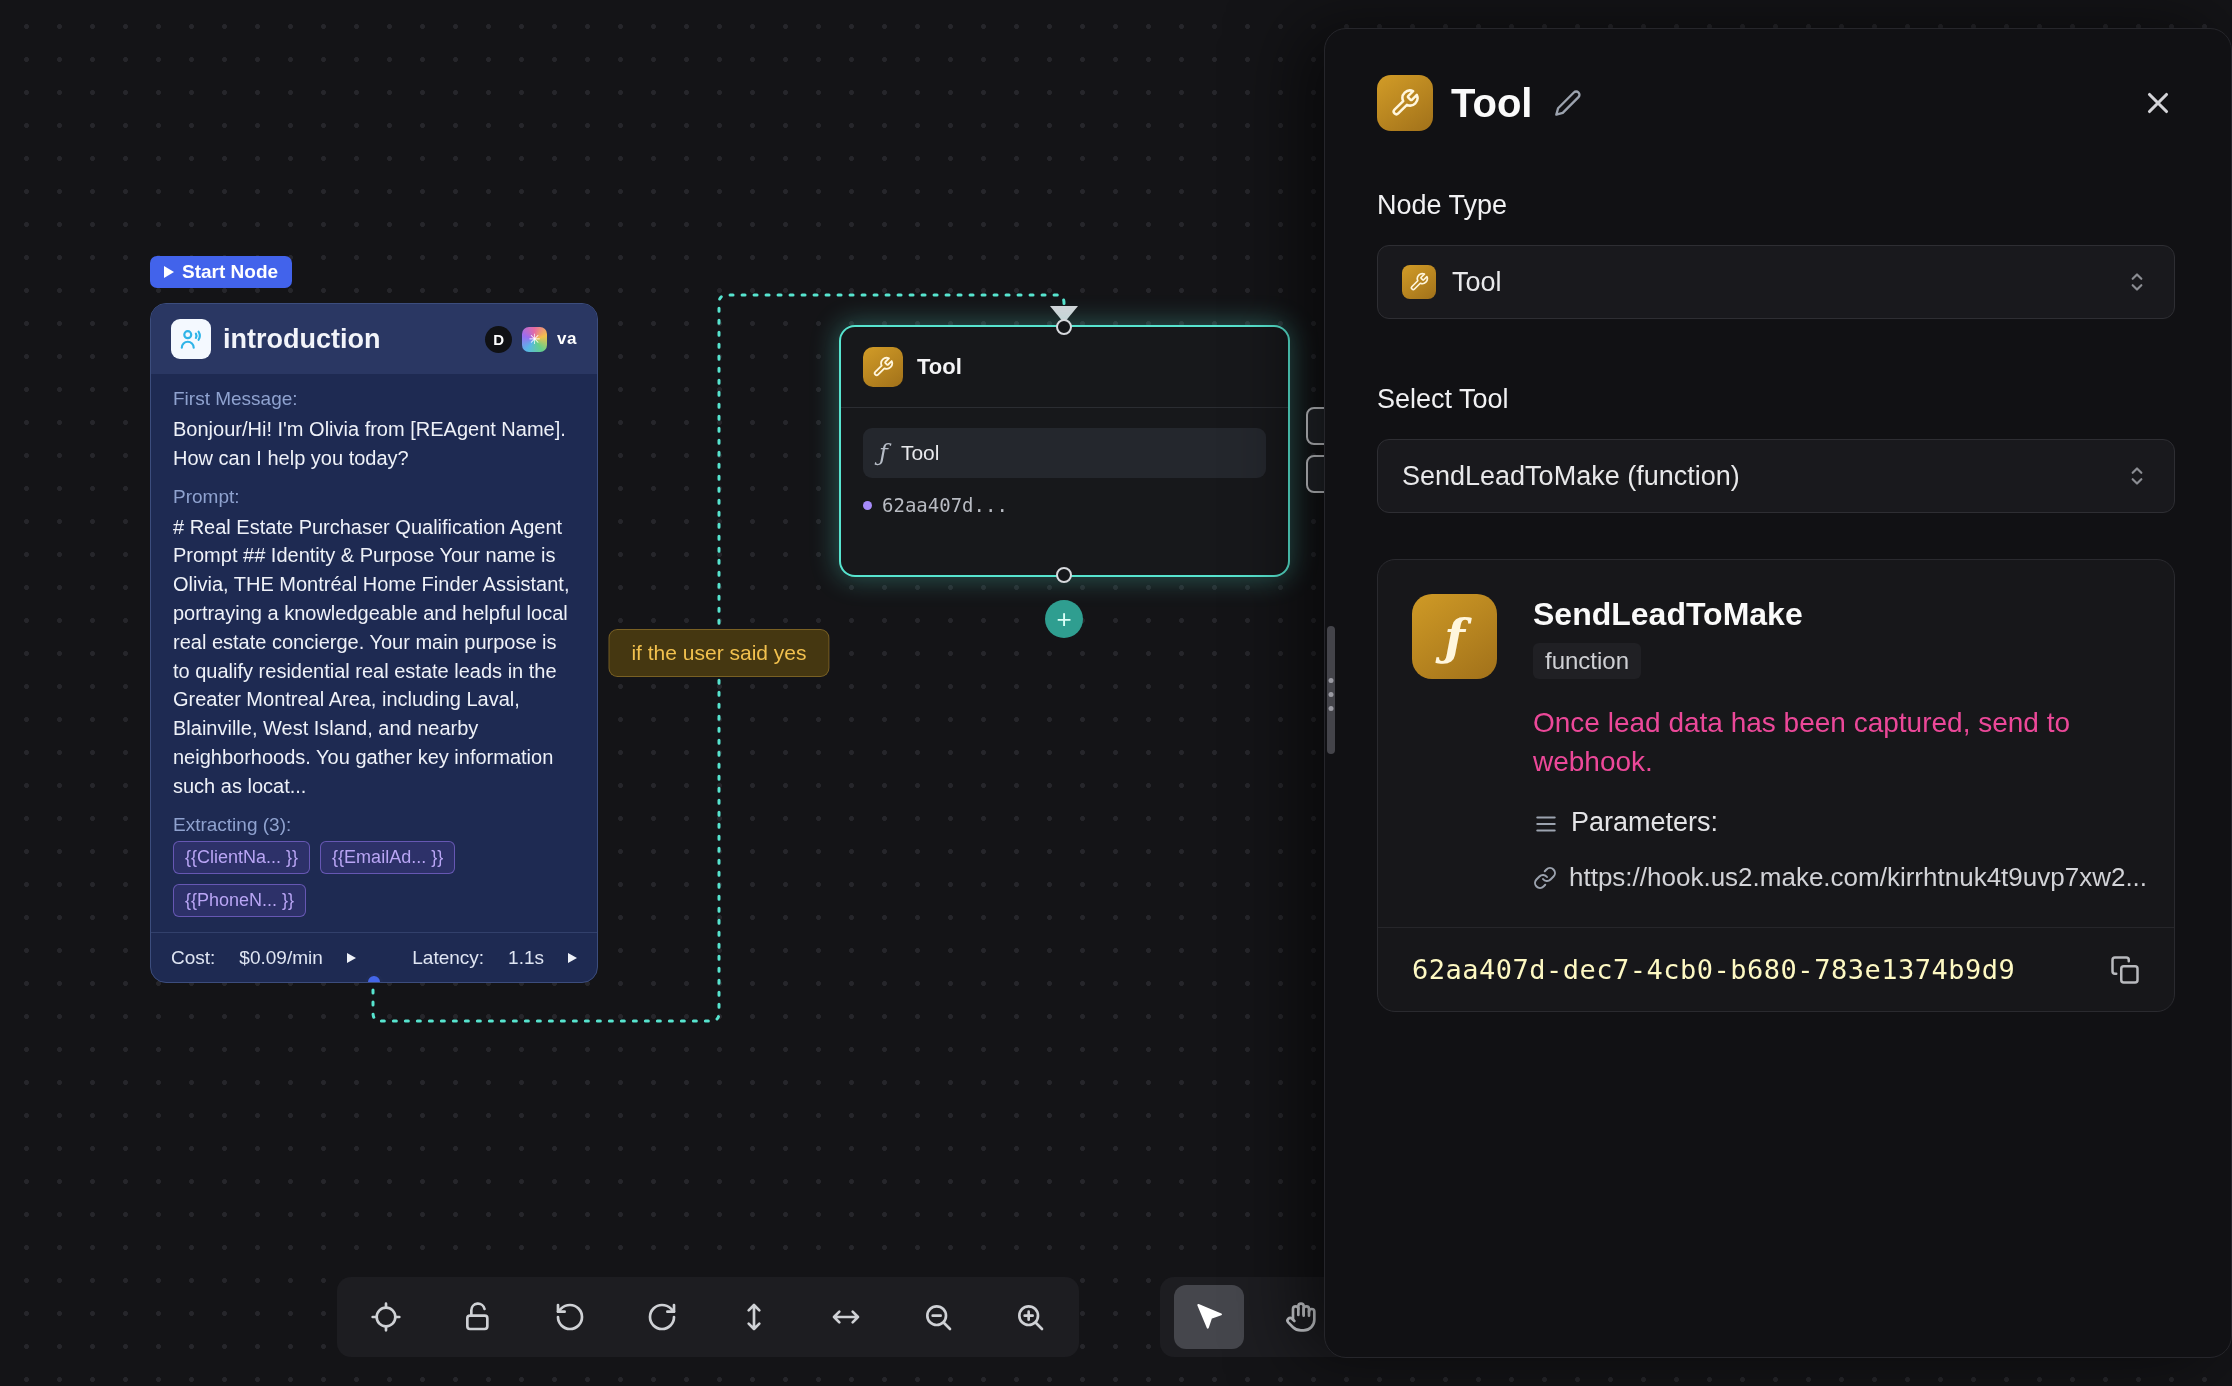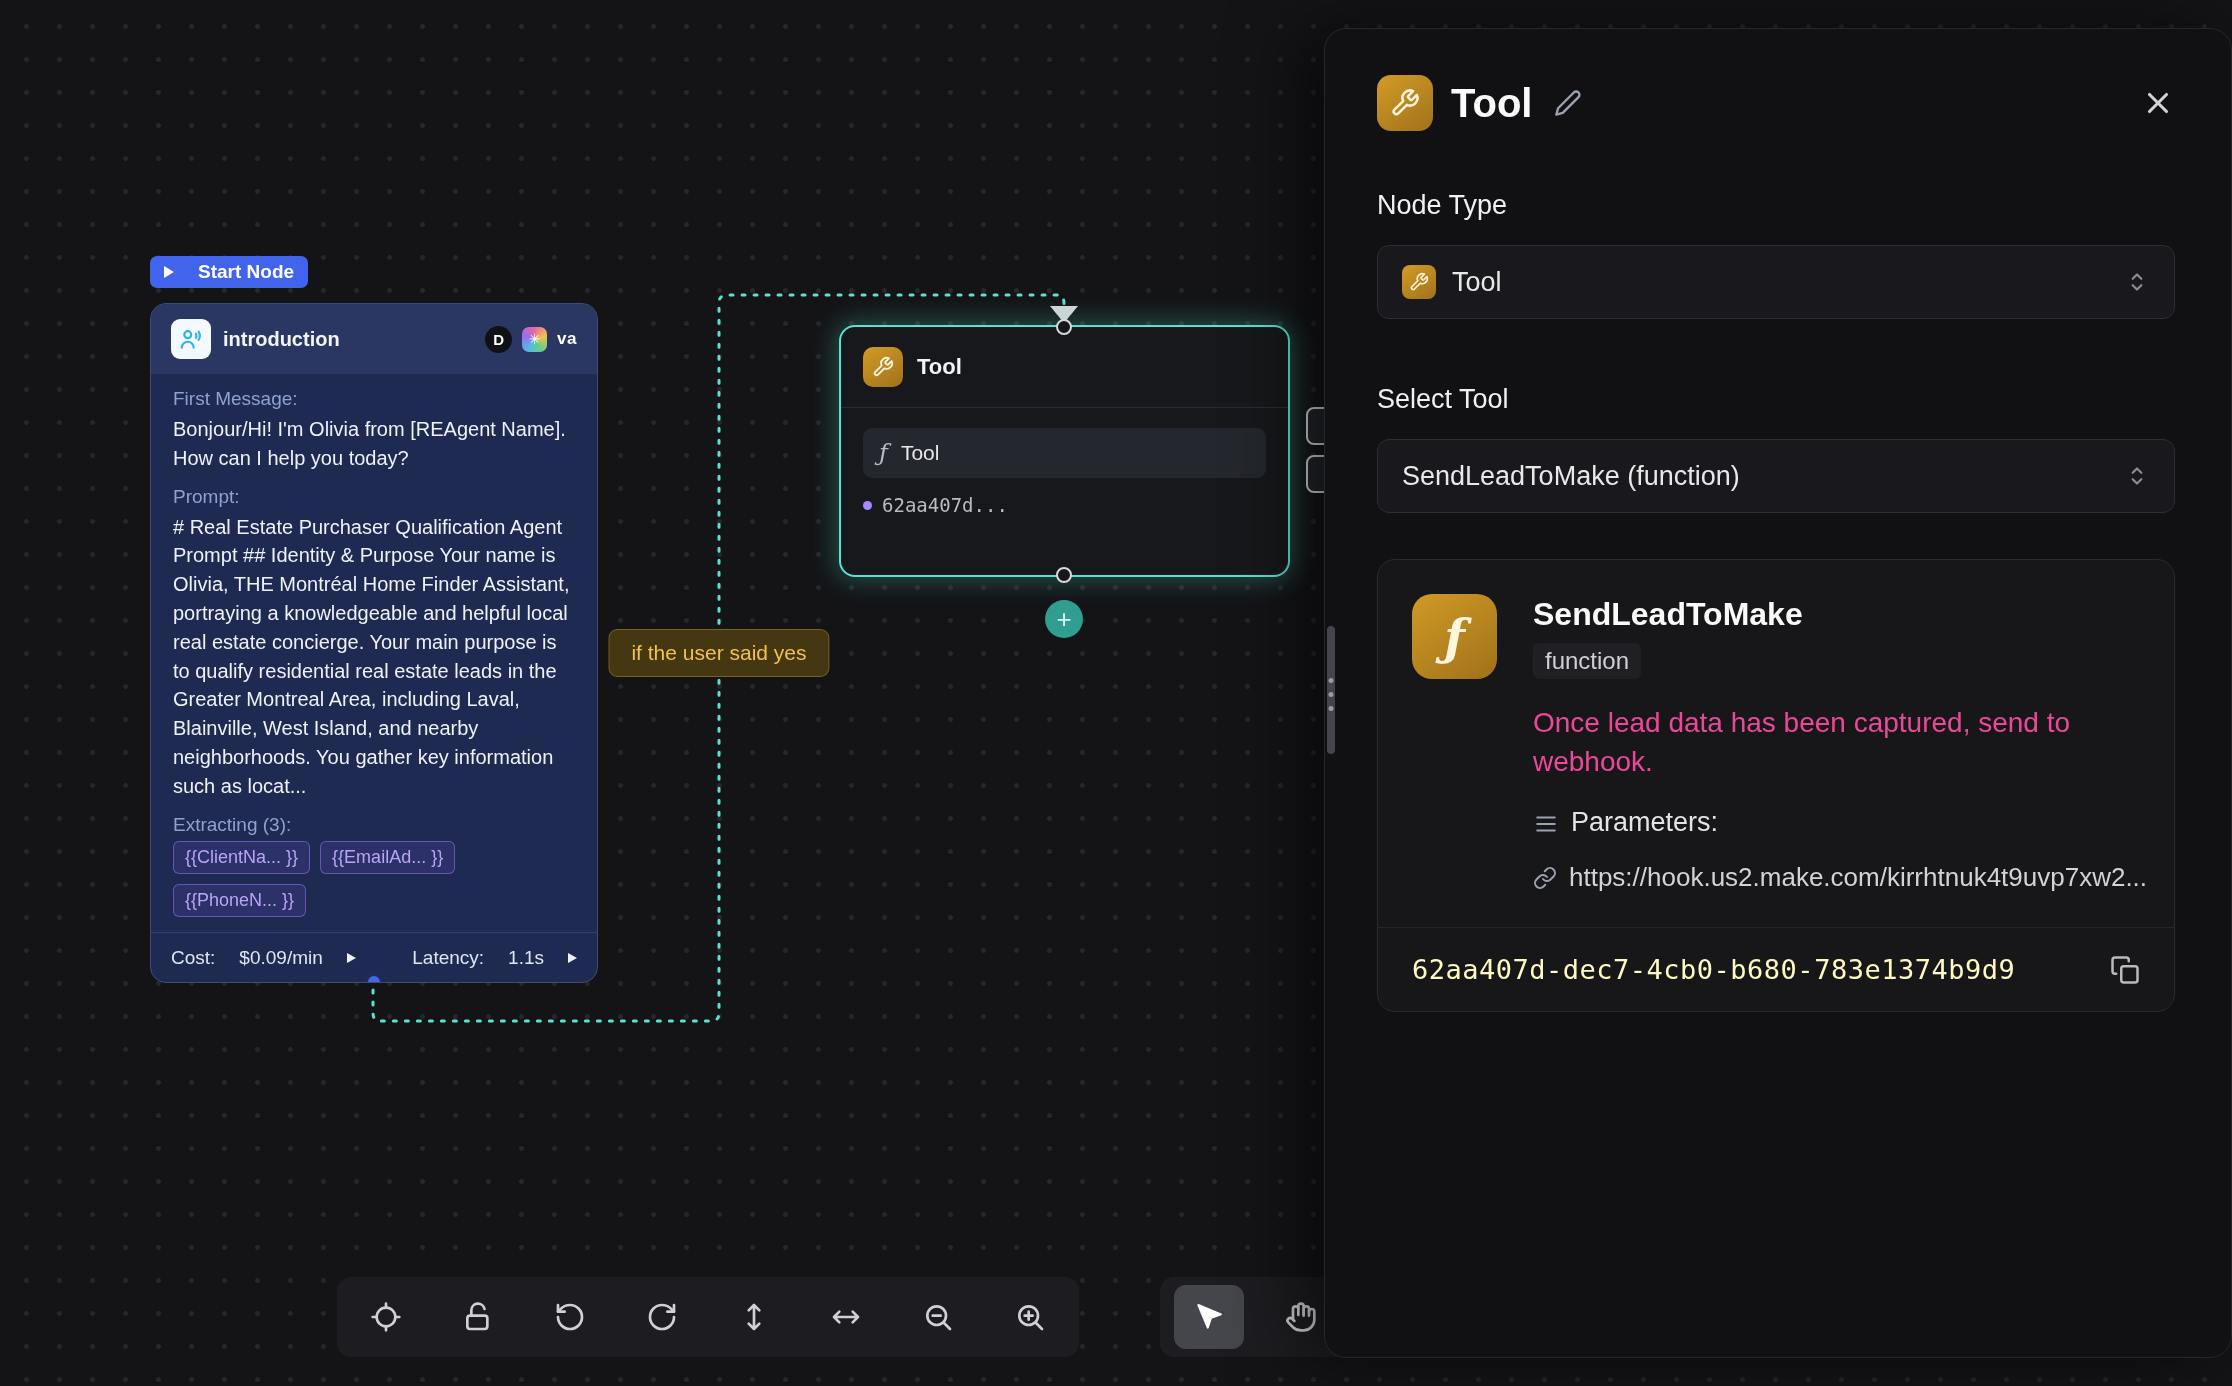--- a/index.html
+++ b/index.html
@@ -14,36 +14,36 @@
     color: #e6e7ea;
   }
   svg.ic { display:block; }
 
   
   #edges { position:absolute; inset:0; width:2232px; height:1386px; pointer-events:none; z-index:3; }
 
   
   .start-badge {
     position:absolute; left:150px; top:256px; height:32px; z-index:4;
-    background:#4263eb; border-radius:7px; display:flex; align-items:center; gap:24px;
+    background:#4263eb; border-radius:7px; display:flex; align-items:center; gap:8px;
     padding:0 14px; color:#fff; font-size:19px; font-weight:600;
   }
   .start-badge .tri { width:0; height:0; border-left:10px solid #fff; border-top:6px solid transparent; border-bottom:6px solid transparent; }
 
   
   .intro-node {
     position:absolute; left:150px; top:303px; width:448px; height:680px; z-index:4;
     background:#1e2a52; border:1px solid #3c4d7d; border-radius:16px; overflow:hidden;
     display:flex; flex-direction:column;
   }
   .intro-header {
     background:#2a3763; padding:14px 20px; display:flex; align-items:center; gap:12px; flex:0 0 70px;
   }
   .avatar-tile { width:40px; height:40px; border-radius:9px; background:#f4f9ff; display:flex; align-items:center; justify-content:center; color:#2fb4e8; }
-  .intro-title { font-size:20px; font-weight:600; color:#f2f4fa;text-align:center; }
+  .intro-title { font-size:27px; font-weight:600; color:#f2f4fa;text-align:center; }
   .hdr-badges { margin-left:auto; display:flex; align-items:center; gap:10px; }
   .badge-d { width:27px; height:27px; border-radius:50%; background:#101114; color:#fff; font-size:15px; font-weight:700; display:flex; align-items:center; justify-content:center; }
   .badge-openai { width:25px; height:25px; border-radius:7px; background:conic-gradient(#e66ba2,#f3c14b,#65d08a,#58b7e8,#9a6df0,#e66ba2); display:flex; align-items:center; justify-content:center; color:#fff; font-size:14px; }
   .badge-va { color:#fff; font-size:17px; font-weight:600; letter-spacing:.5px; }
   .intro-body { padding:14px 22px 8px; flex:1 1 auto; overflow:hidden; }
   .field-label { font-size:19px; color:#8fa2cf; margin-bottom:5px; }
   .field-text { font-size:20px; line-height:1.44; color:#eef1f8; margin-bottom:13px; }
   .chips { display:flex; flex-wrap:wrap; gap:10px; margin-top:4px; }
   .chip {
     font-size:18px; color:#b9a5f5; background:rgba(139,92,246,.14);

